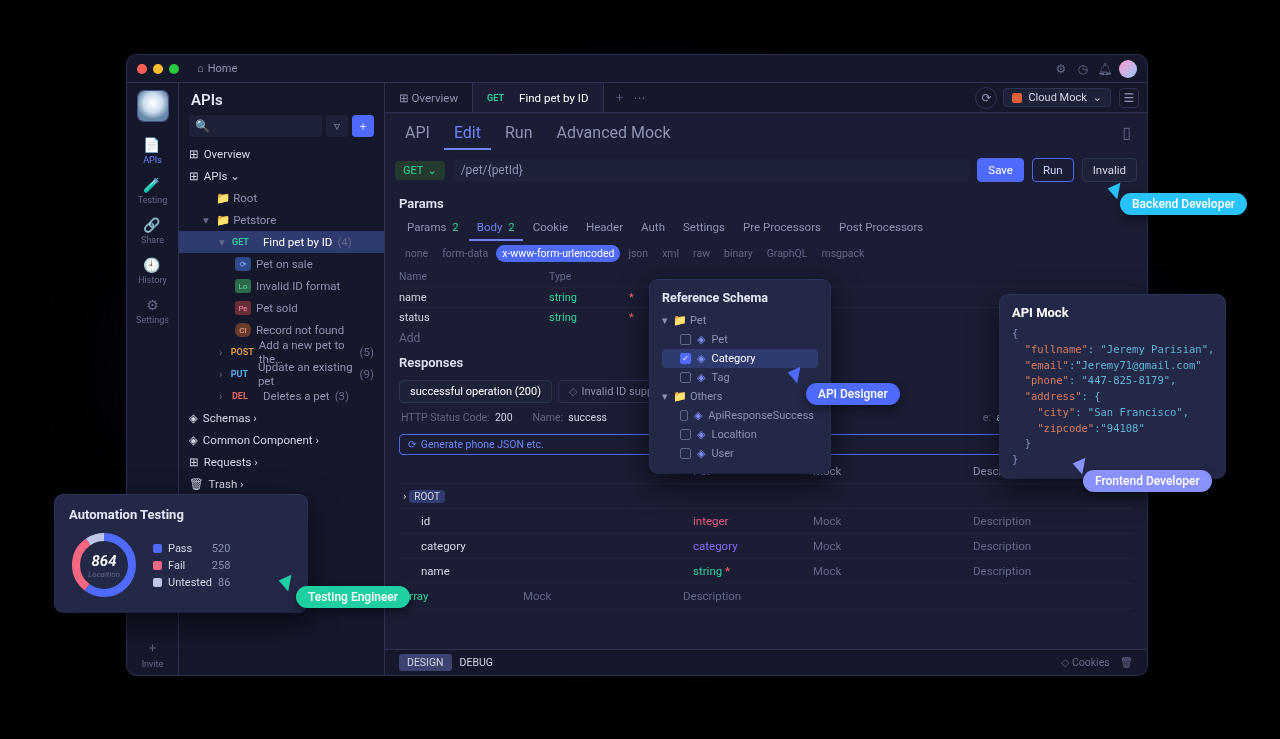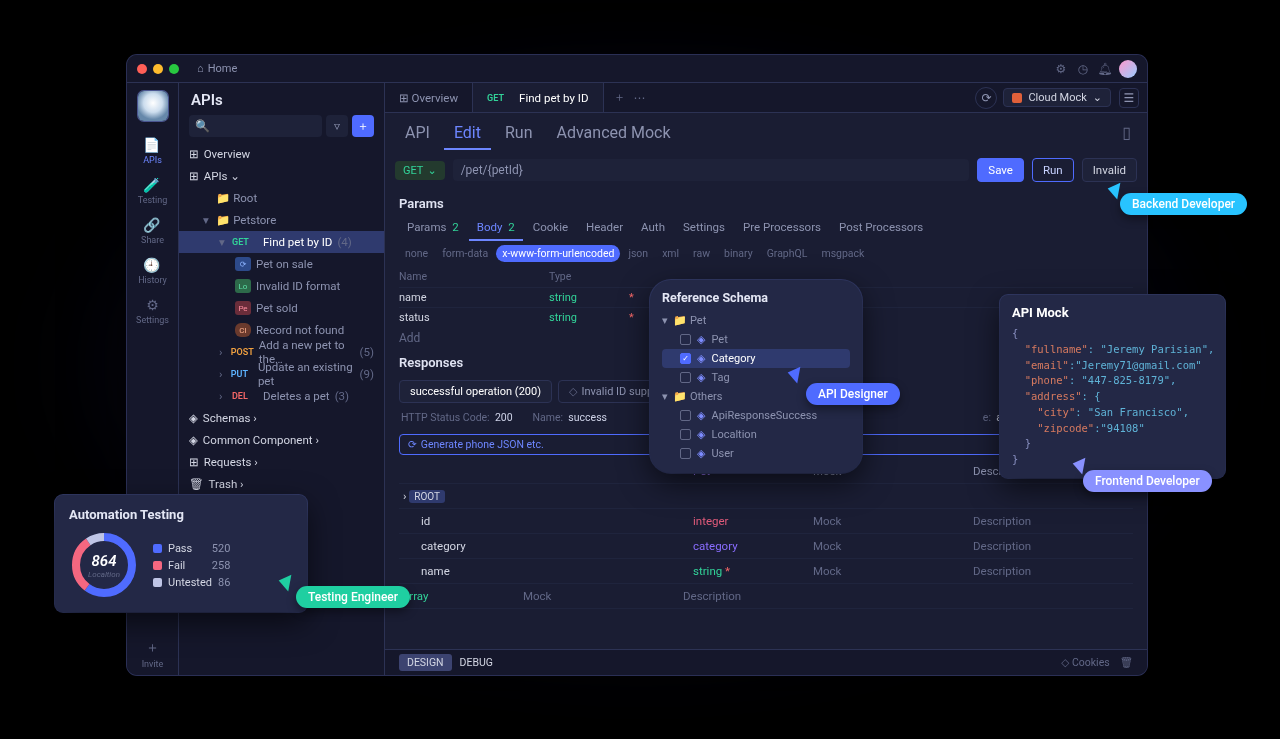--- a/index.html
+++ b/index.html
@@ -173,21 +173,21 @@
 .footer .fbtn{padding:2px 8px; border-radius:3px;}
 .footer .fbtn.active{background:#3c4370;}
 .footer .spacer{flex:1;}
 .footer .right{color:var(--text-dim2); display:flex; gap:10px;}
 
 
 .float { position:absolute; z-index:5; border-radius:8px; background:var(--bg-panel-3); box-shadow:0 10px 30px rgba(0,0,0,0.6), 0 0 0 1px #343c6a;}
 .badge-pill{ position:absolute; z-index:6; padding:4px 12px; border-radius:12px; color:#fff; font-size:12px; font-weight:500; box-shadow:0 4px 10px rgba(0,0,0,0.4);}
 .cursor{ position:absolute; z-index:6; width:0;height:0; border-left:4px solid transparent; border-right:10px solid transparent; border-top:14px solid; transform:rotate(-25deg);}
 
-.ref-card{ left:650px; top:280px; width:212px; padding:10px 12px;border-radius:21px;}
+.ref-card{ left:650px; top:280px; width:180px; padding:10px 12px;}
 .ref-card h4{margin:0 0 6px; font-size:12.5px; color:#e4e7f5;}
 .ref-item{display:flex; align-items:center; gap:6px; padding:3px 4px; font-size:11px; color:var(--text-dim); border-radius:4px;}
 .ref-item.selected{background:var(--bg-selected); color:#fff;}
 .ref-item .cb{width:11px;height:11px;border:1px solid var(--text-dim2);border-radius:2px;display:inline-flex;align-items:center;justify-content:center;font-size:8px;}
 .ref-item.selected .cb{background:var(--blue);border-color:var(--blue);}
 .ref-item .icn{color:#7d8cff;font-size:11px;}
 .ref-group{display:flex;align-items:center;gap:6px;padding:3px 0;font-size:11px;color:var(--text-dim);}
 
 .mock-card{ left:1000px; top:295px; width:225px; padding:10px 12px;}
 .mock-card h4{margin:0 0 6px; font-size:13px; color:#ffffff;}

